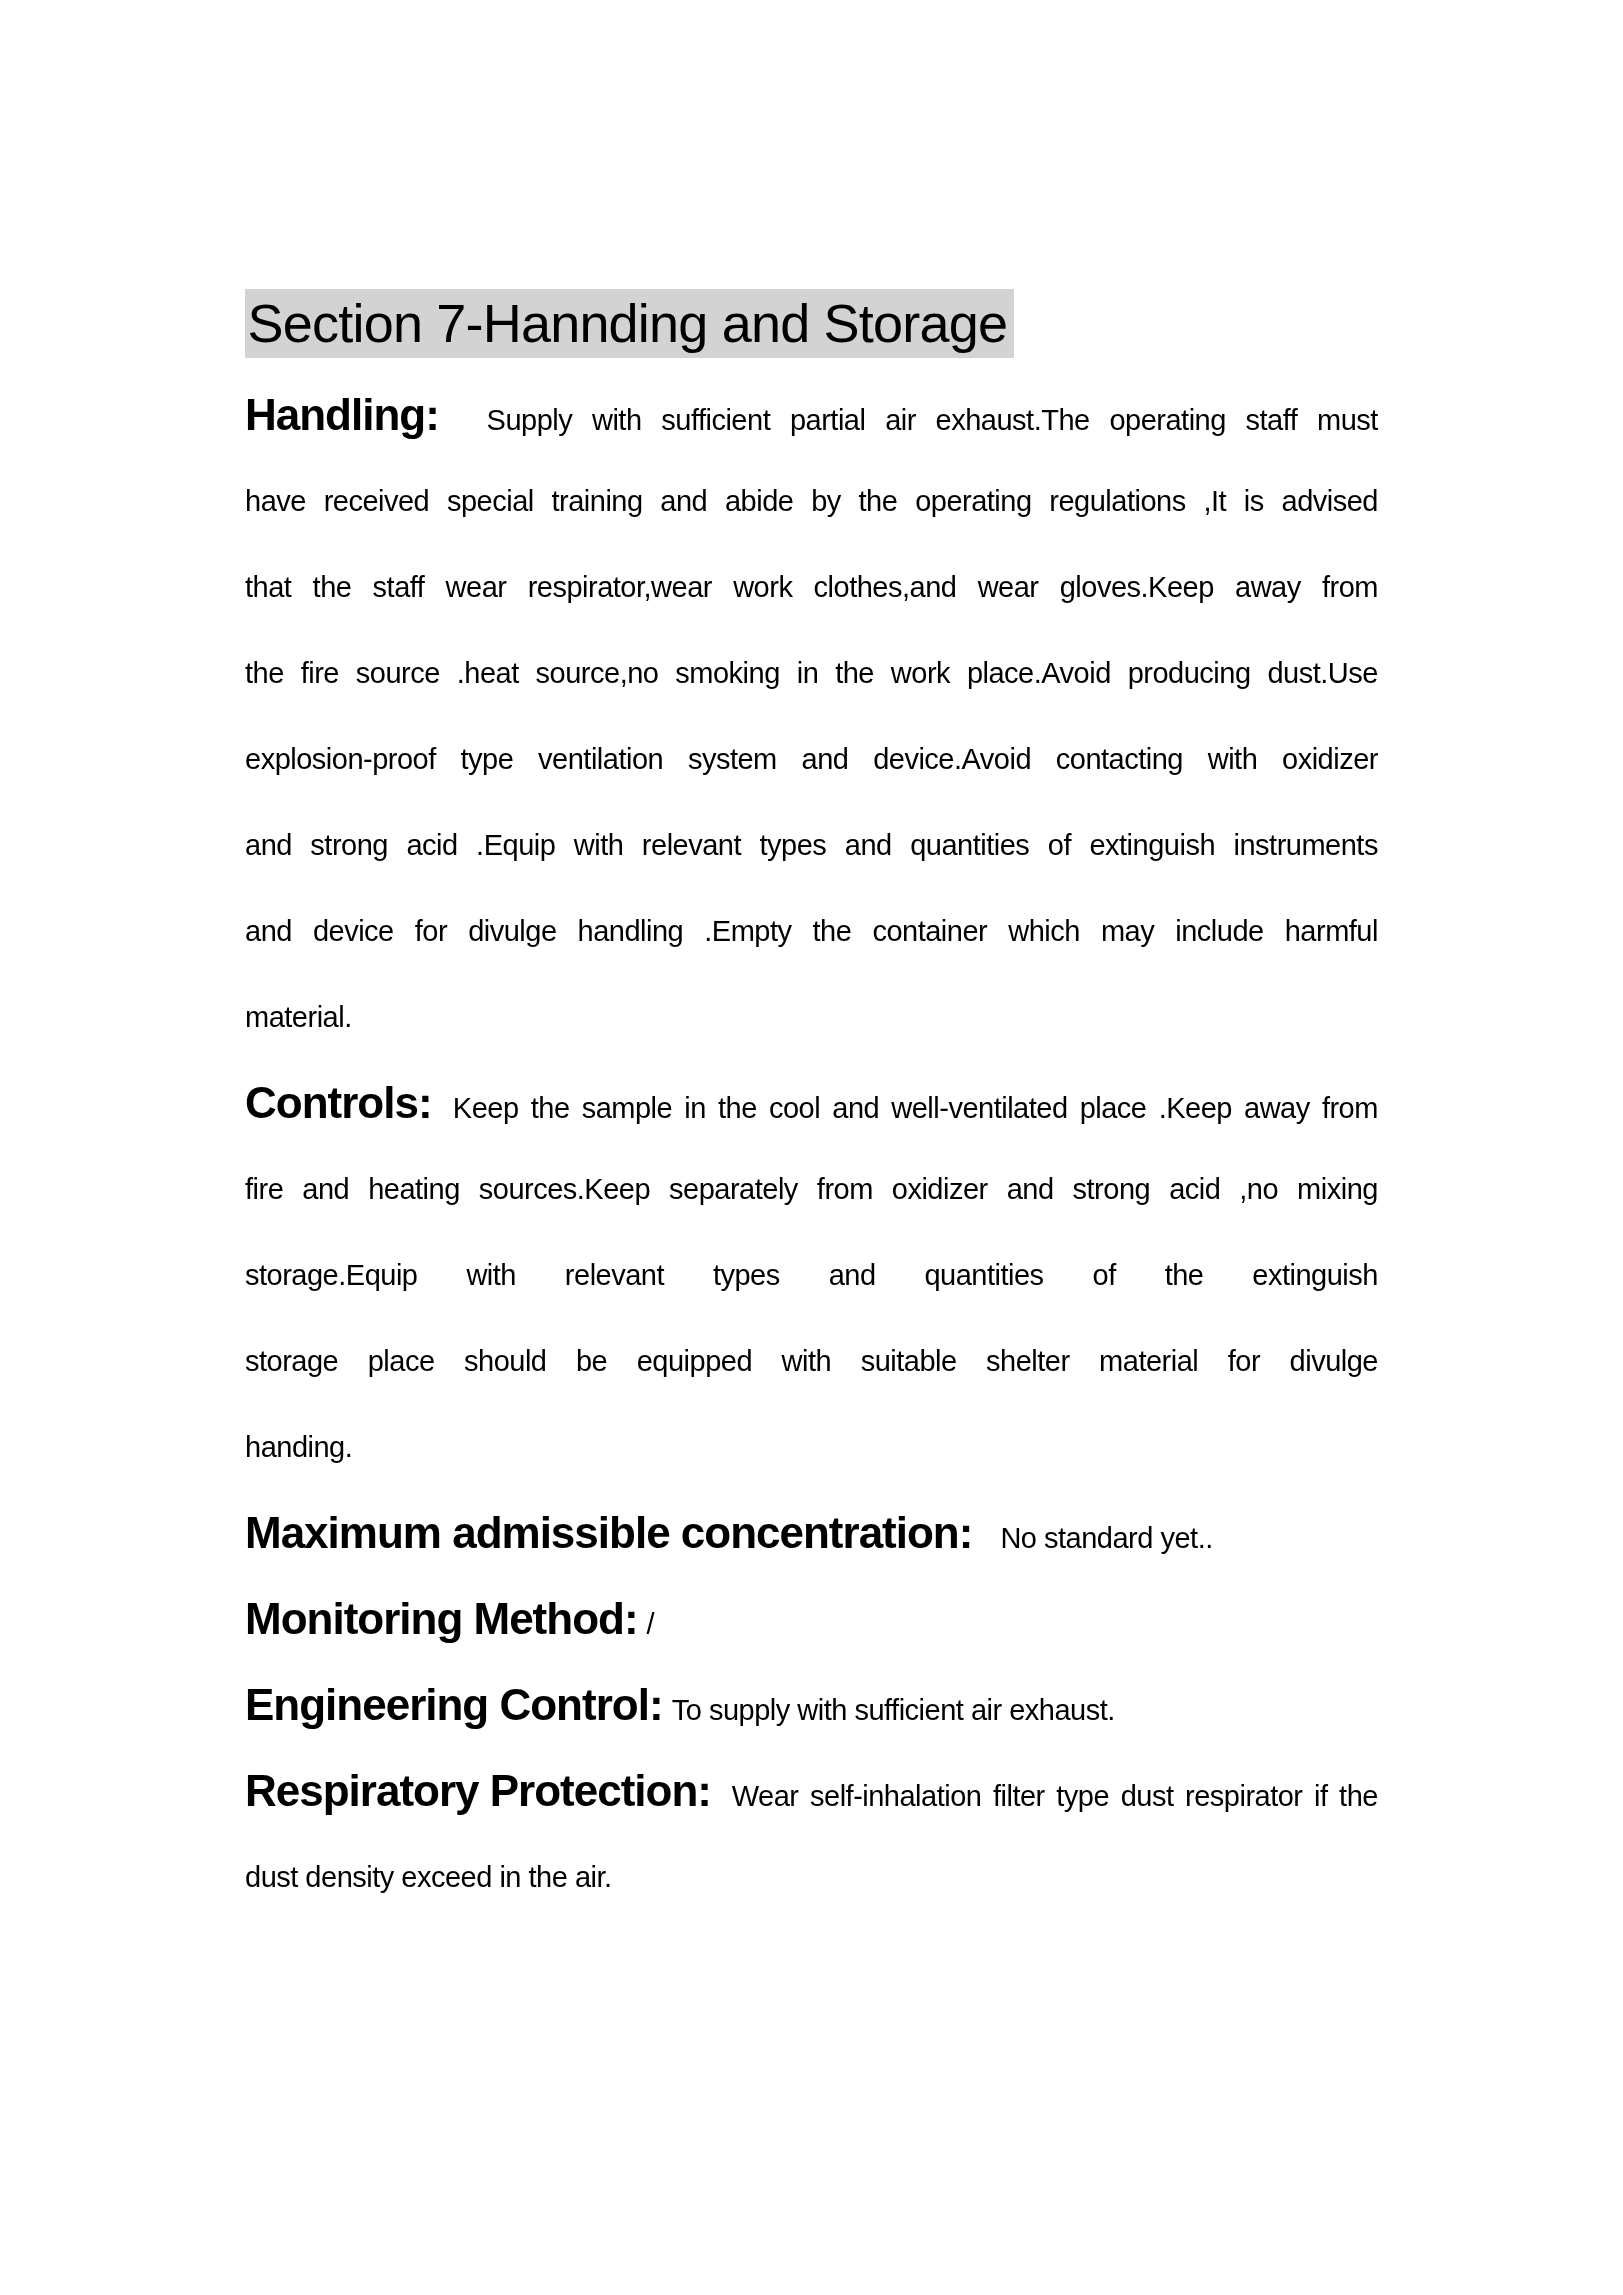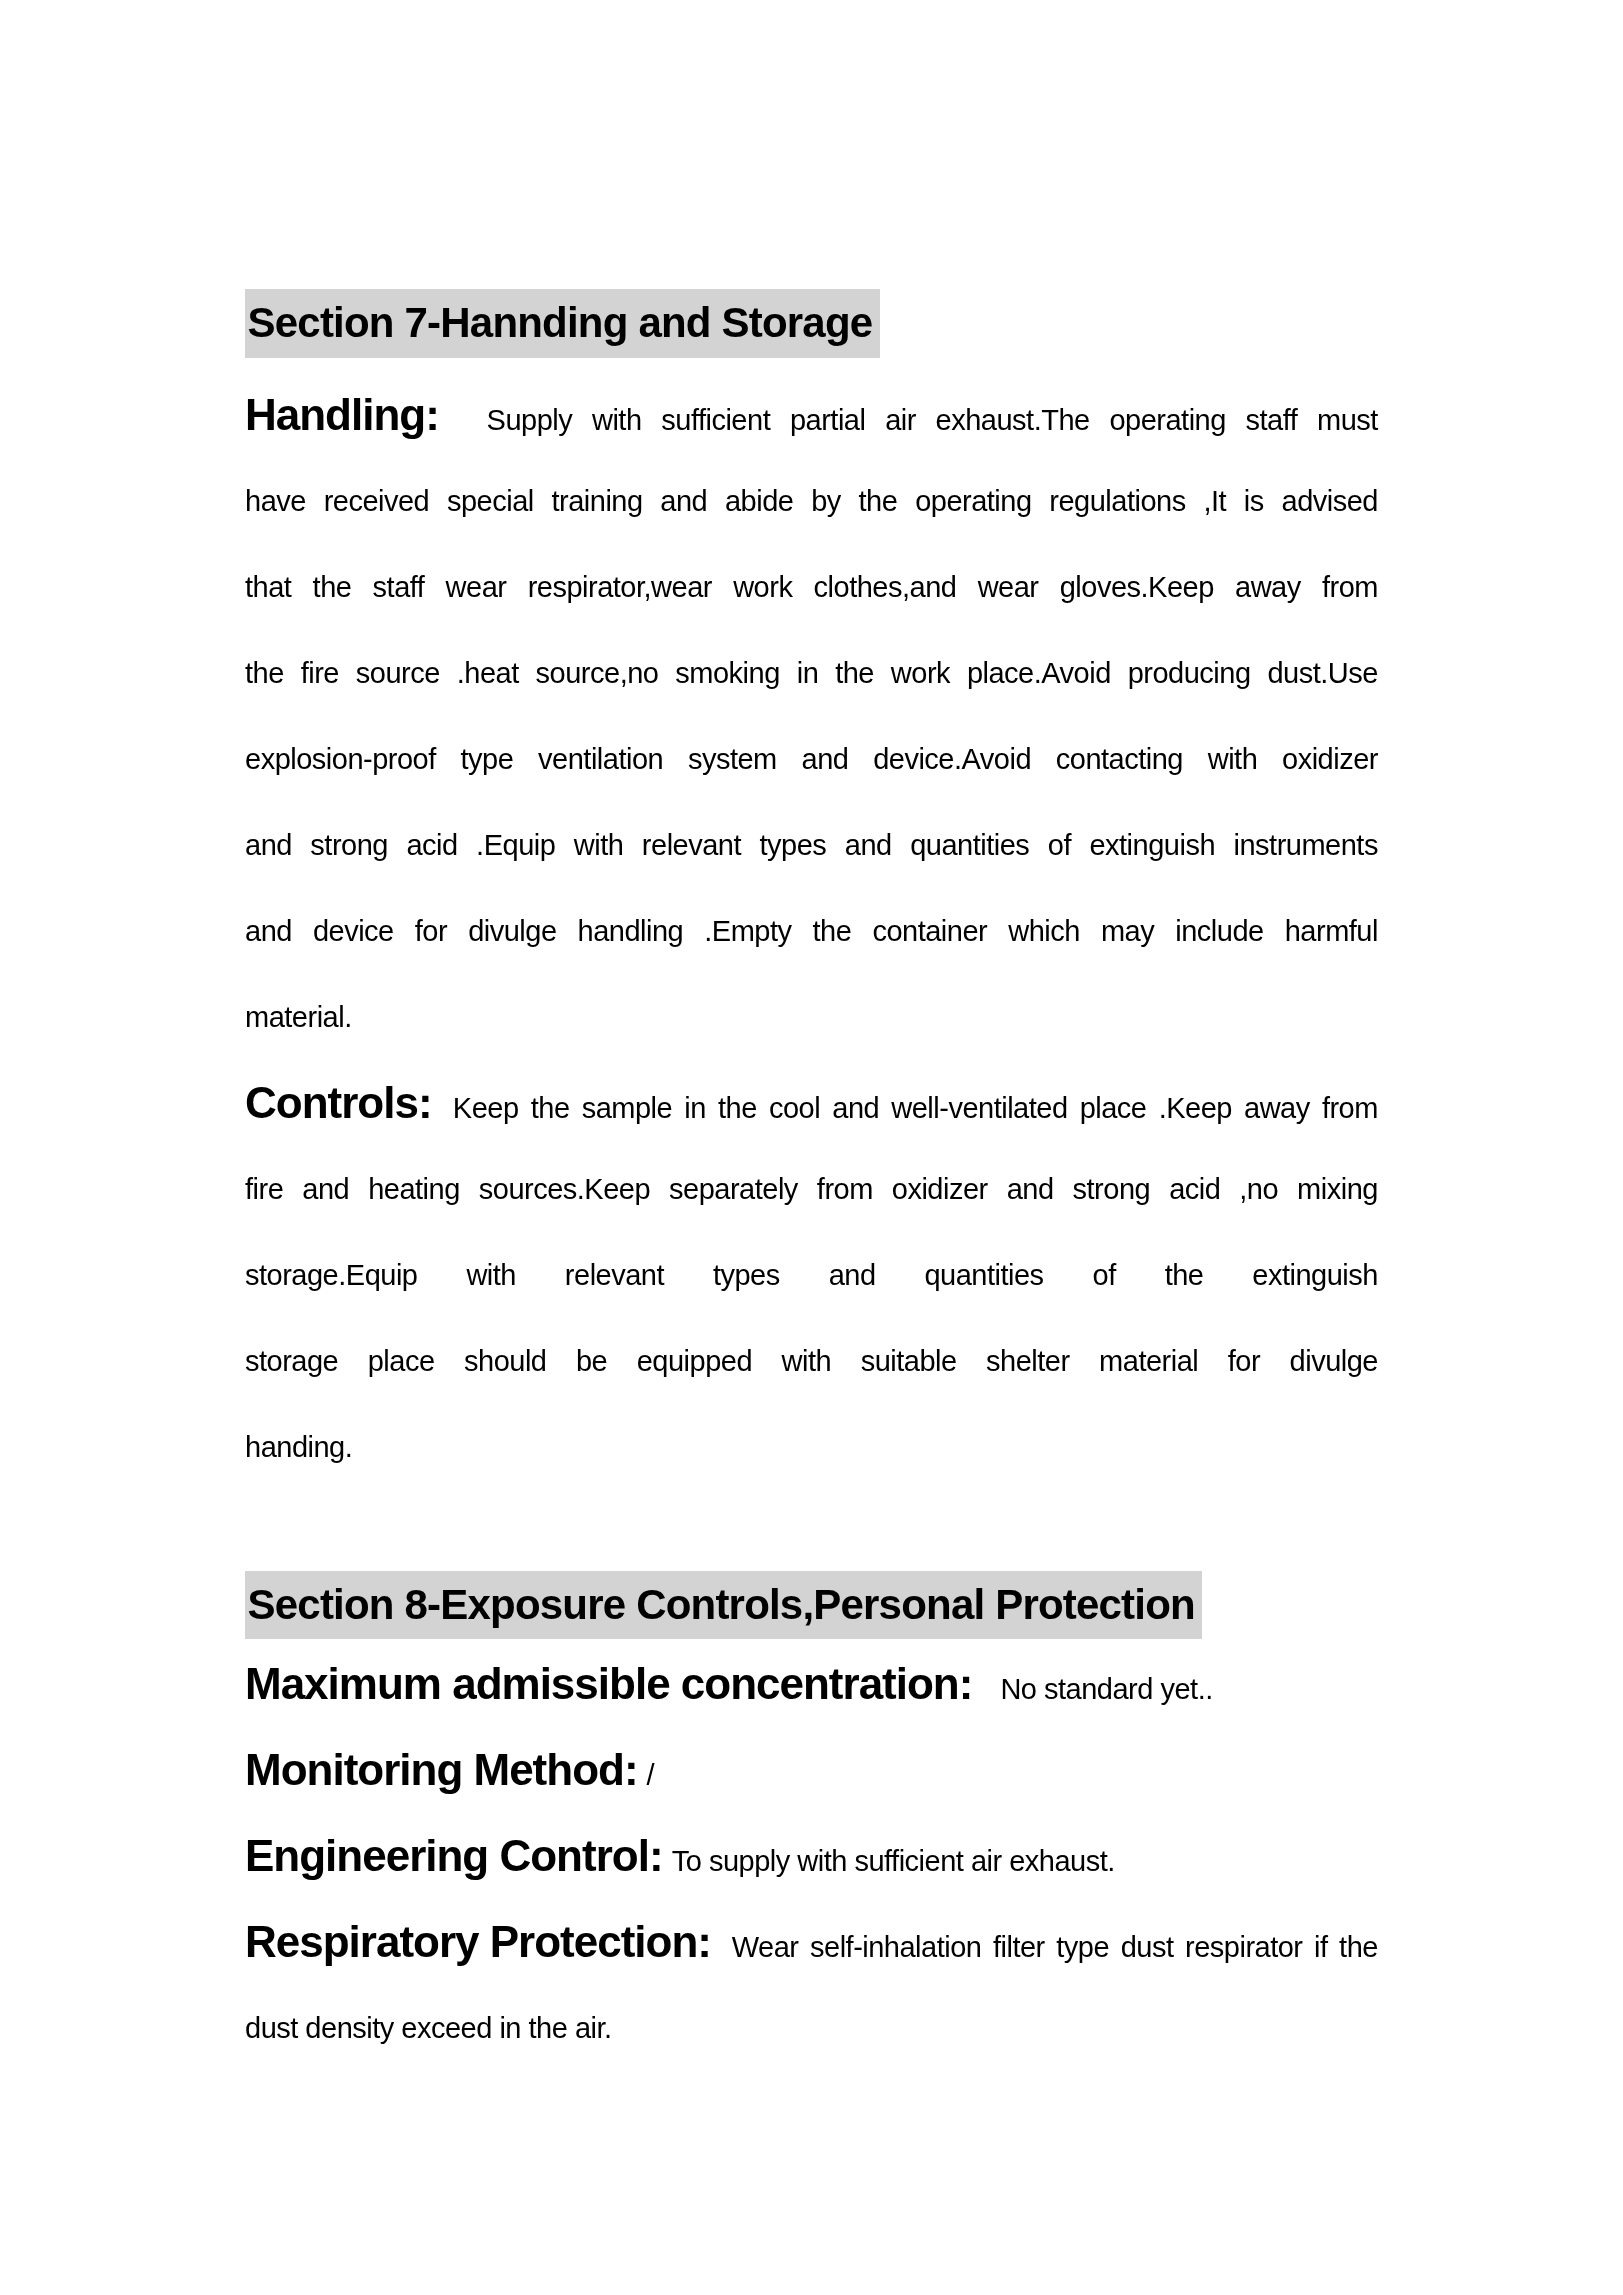--- a/index.html
+++ b/index.html
@@ -17,22 +17,22 @@
   }
   .doc {
     position: absolute;
     left: 245px; top: 0;
     width: 1133px;
     display: flow-root;
   }
   .sec-heading {
     display: block;
     width: fit-content;
-    font-weight: 700;
-    font-size: 42px;
+    font-weight: 400;
+    font-size: 54px;
     line-height: 42px;
     letter-spacing: -0.8px;
     padding: 13.3px 7.2px 13.3px 2.6px;
     background: #d3d3d3;
   }
   #sec7-heading { margin: 289px 0 14.3px 0; }
   #sec8-heading { margin: 81px 0 2px 0; }
   .para { margin: 0; }
   .line {
     height: 86px;
@@ -213,21 +213,20 @@
             <span class="w">suitable</span>
             <span class="w">shelter</span>
             <span class="w">material</span>
             <span class="w">for</span>
             <span class="w">divulge</span>
           </div>
           <div class="line"><span class="rest">handing.</span></div>
         </div>
       </div>
 
-    <div class="sec-heading" id="sec8-heading" style="background: rgb(211, 211, 211);">Section 8-Exposure Controls,Personal Protection</div>
 
     <div class="para" id="para-container-8">
         <div class="para-block">
           <div class="line"><span class="label gap-wide">Maximum admissible concentration:</span><span class="rest">No standard yet..</span></div>
         </div>
         <div class="para-block">
           <div class="line"><span class="label gap-none">Monitoring Method:</span><span class="rest">/</span></div>
         </div>
         <div class="para-block">
           <div class="line"><span class="label gap-normal">Engineering Control:</span><span class="rest">To supply with sufficient air exhaust.</span></div>

